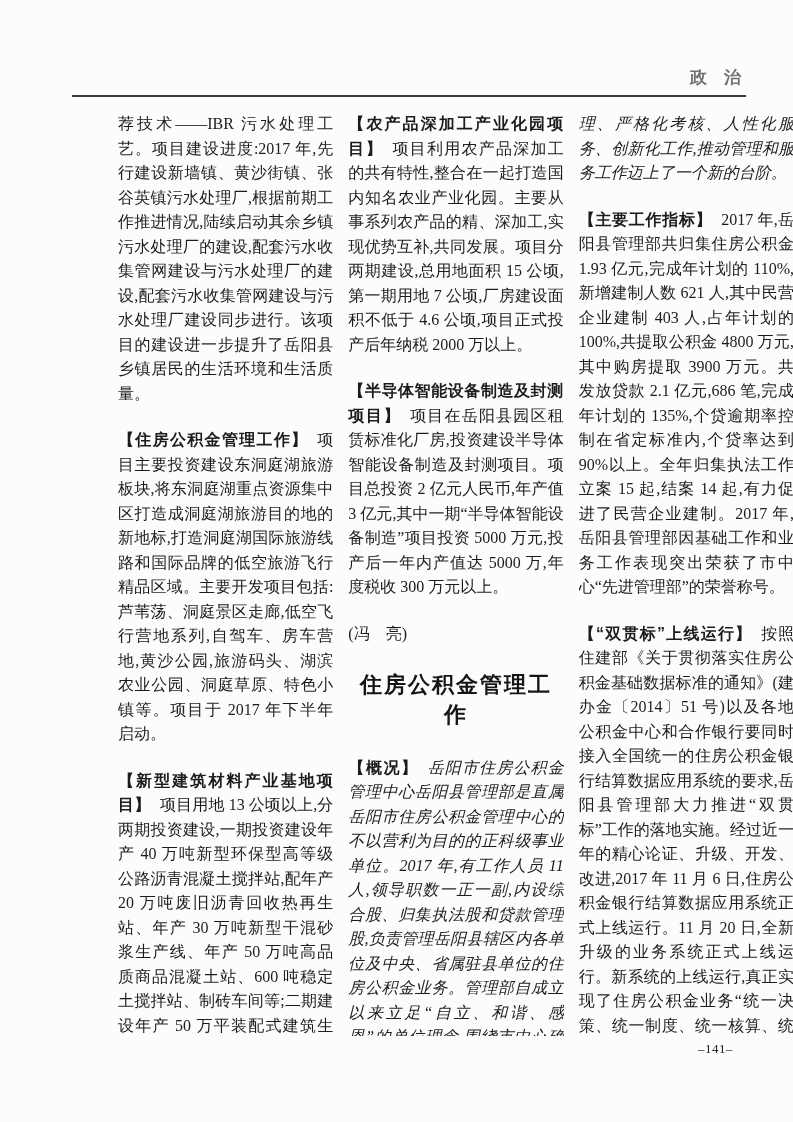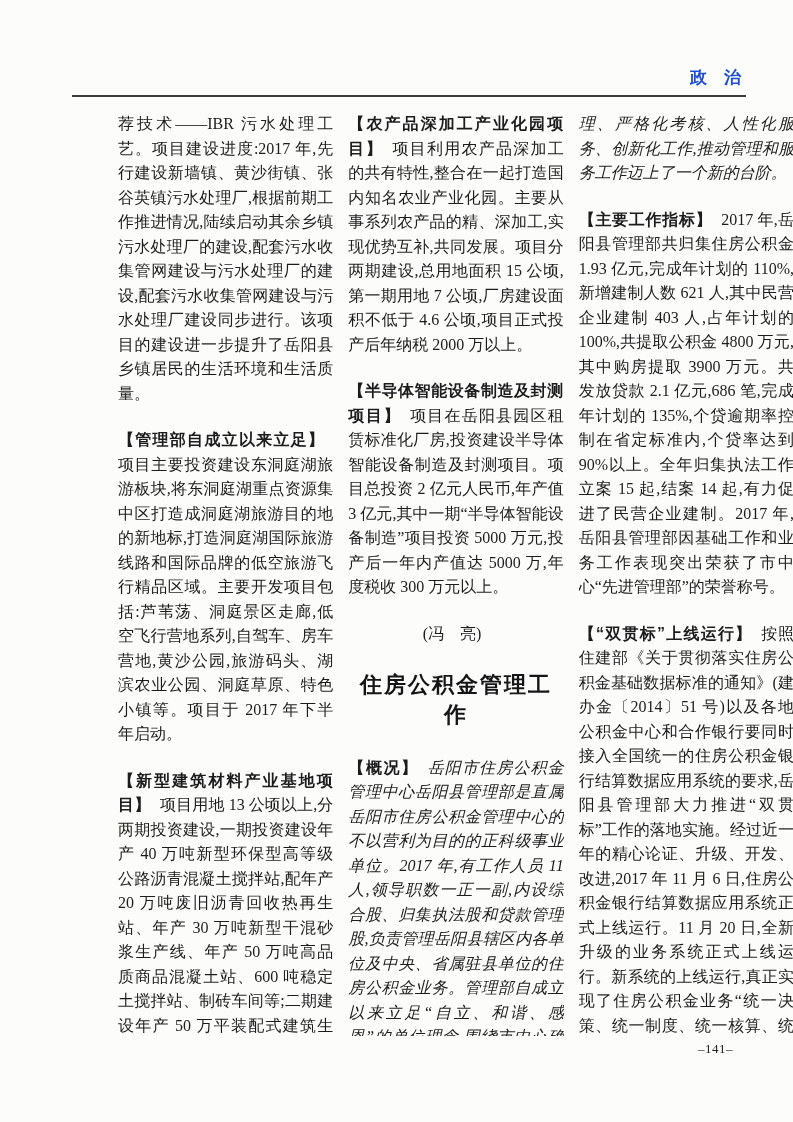--- a/index.html
+++ b/index.html
@@ -8,21 +8,21 @@
     width: 793px; height: 1122px;
     background: #fcfcfa;
     color: #1c1c1c;
     font-family: "Liberation Serif", "DejaVu Serif", serif;
     overflow: hidden;
   }
   .head-label {
     position: absolute; top: 66px; right: 52px;
     font-size: 17px; font-weight: 600;
     font-family: "Liberation Sans", "DejaVu Sans", sans-serif;
-    color: #1d4ed8;
+    color: #737373;
   }
   .head-rule {
     position: absolute; top: 95px; left: 72px; right: 47px;
     height: 2px; background: #3a3a3a;
   }
   .columns {
     position: absolute; top: 112px; left: 72px;
     width: 676px; height: 924px;
     display: flex; gap: 15px; margin-left: 46px;
   }
@@ -36,21 +36,21 @@
     font-family: "Liberation Sans", "DejaVu Sans", sans-serif;
     font-weight: 700;
     margin-right: 0.55em;
     letter-spacing: 0.5px;
   }
   .kai { font-style: italic; }
   .kai .entry-title { font-style: normal; font-family: Liberation Serif, serif; }
   .byline {
     margin: 0 0 20px 0;
     font-size: 16px; line-height: 24px;
-    text-align: center; padding-right: 8px;
+    text-align: left; padding-right: 8px;
   }
   .section-title {
     margin: 24px 0 26px 0;
     font-size: 22px; font-weight: 700;
     letter-spacing: 2px;
     text-align: center;
     line-height: 30px;
     color: #151515;
   }
   .page-number {
@@ -64,21 +64,21 @@
 
 <div class="page">
 
   <span class="head-label">政　治</span>
   <div class="head-rule"></div>
 
   <div class="columns">
 
     <section class="col">
       <p class="para"><span>荐技术——IBR 污水处理工艺。项目建设进度:2017 年,先行建设新墙镇、黄沙街镇、张谷英镇污水处理厂,根据前期工作推进情况,陆续启动其余乡镇污水处理厂的建设,配套污水收集管网建设与污水处理厂的建设,配套污水收集管网建设与污水处理厂建设同步进行。该项目的建设进一步提升了岳阳县乡镇居民的生活环境和生活质量。</span></p>
-      <p class="para"><span class="entry-title">【管理部自成立以来立足】</span><span>项目主要投资建设东洞庭湖旅游板块,将东洞庭湖重点资源集中区打造成洞庭湖旅游目的地的新地标,打造洞庭湖国际旅游线路和国际品牌的低空旅游飞行精品区域。主要开发项目包括:芦苇荡、洞庭景区走廊,低空飞行营地系列,自驾车、房车营地,黄沙公园,旅游码头、湖滨农业公园、洞庭草原、特色小镇等。项目于 2017 年下半年启动。</span></p>
+      <p class="para"><span class="entry-title">【住房公积金管理工作】</span><span>项目主要投资建设东洞庭湖旅游板块,将东洞庭湖重点资源集中区打造成洞庭湖旅游目的地的新地标,打造洞庭湖国际旅游线路和国际品牌的低空旅游飞行精品区域。主要开发项目包括:芦苇荡、洞庭景区走廊,低空飞行营地系列,自驾车、房车营地,黄沙公园,旅游码头、湖滨农业公园、洞庭草原、特色小镇等。项目于 2017 年下半年启动。</span></p>
       <p class="para"><span class="entry-title">【新型建筑材料产业基地项目】</span><span>项目用地 13 公顷以上,分两期投资建设,一期投资建设年产 40 万吨新型环保型高等级公路沥青混凝土搅拌站,配年产 20 万吨废旧沥青回收热再生站、年产 30 万吨新型干混砂浆生产线、年产 50 万吨高品质商品混凝土站、600 吨稳定土搅拌站、制砖车间等;二期建设年产 50 万平装配式建筑生产车间、预制生产线、BIM 室及设计中心等。项目一期建成投产,可年纳税 2000 万元以上。</span></p>
     </section>
 
     <section class="col">
       <p class="para"><span class="entry-title">【农产品深加工产业化园项目】</span><span>项目利用农产品深加工的共有特性,整合在一起打造国内知名农业产业化园。主要从事系列农产品的精、深加工,实现优势互补,共同发展。项目分两期建设,总用地面积 15 公顷,第一期用地 7 公顷,厂房建设面积不低于 4.6 公顷,项目正式投产后年纳税 2000 万以上。</span></p>
       <p class="para"><span class="entry-title">【半导体智能设备制造及封测项目】</span><span>项目在岳阳县园区租赁标准化厂房,投资建设半导体智能设备制造及封测项目。项目总投资 2 亿元人民币,年产值 3 亿元,其中一期“半导体智能设备制造”项目投资 5000 万元,投产后一年内产值达 5000 万,年度税收 300 万元以上。</span></p>
       <p class="byline"><span>(冯　亮)</span></p>
       <h2 class="section-title"><span>住房公积金管理工作</span></h2>
       <p class="para kai"><span class="entry-title">【概况】</span><span>岳阳市住房公积金管理中心岳阳县管理部是直属岳阳市住房公积金管理中心的不以营利为目的的正科级事业单位。2017 年,有工作人员 11 人,领导职数一正一副,内设综合股、归集执法股和贷款管理股,负责管理岳阳县辖区内各单位及中央、省属驻县单位的住房公积金业务。管理部自成立以来立足“自立、和谐、感恩”的单位理念,围绕市中心确定的“抓发展、保安全、强内控、增效益、惠民生、优服务”的总体目标,进一步规范化运作、科学化管</span></p>
     </section>

